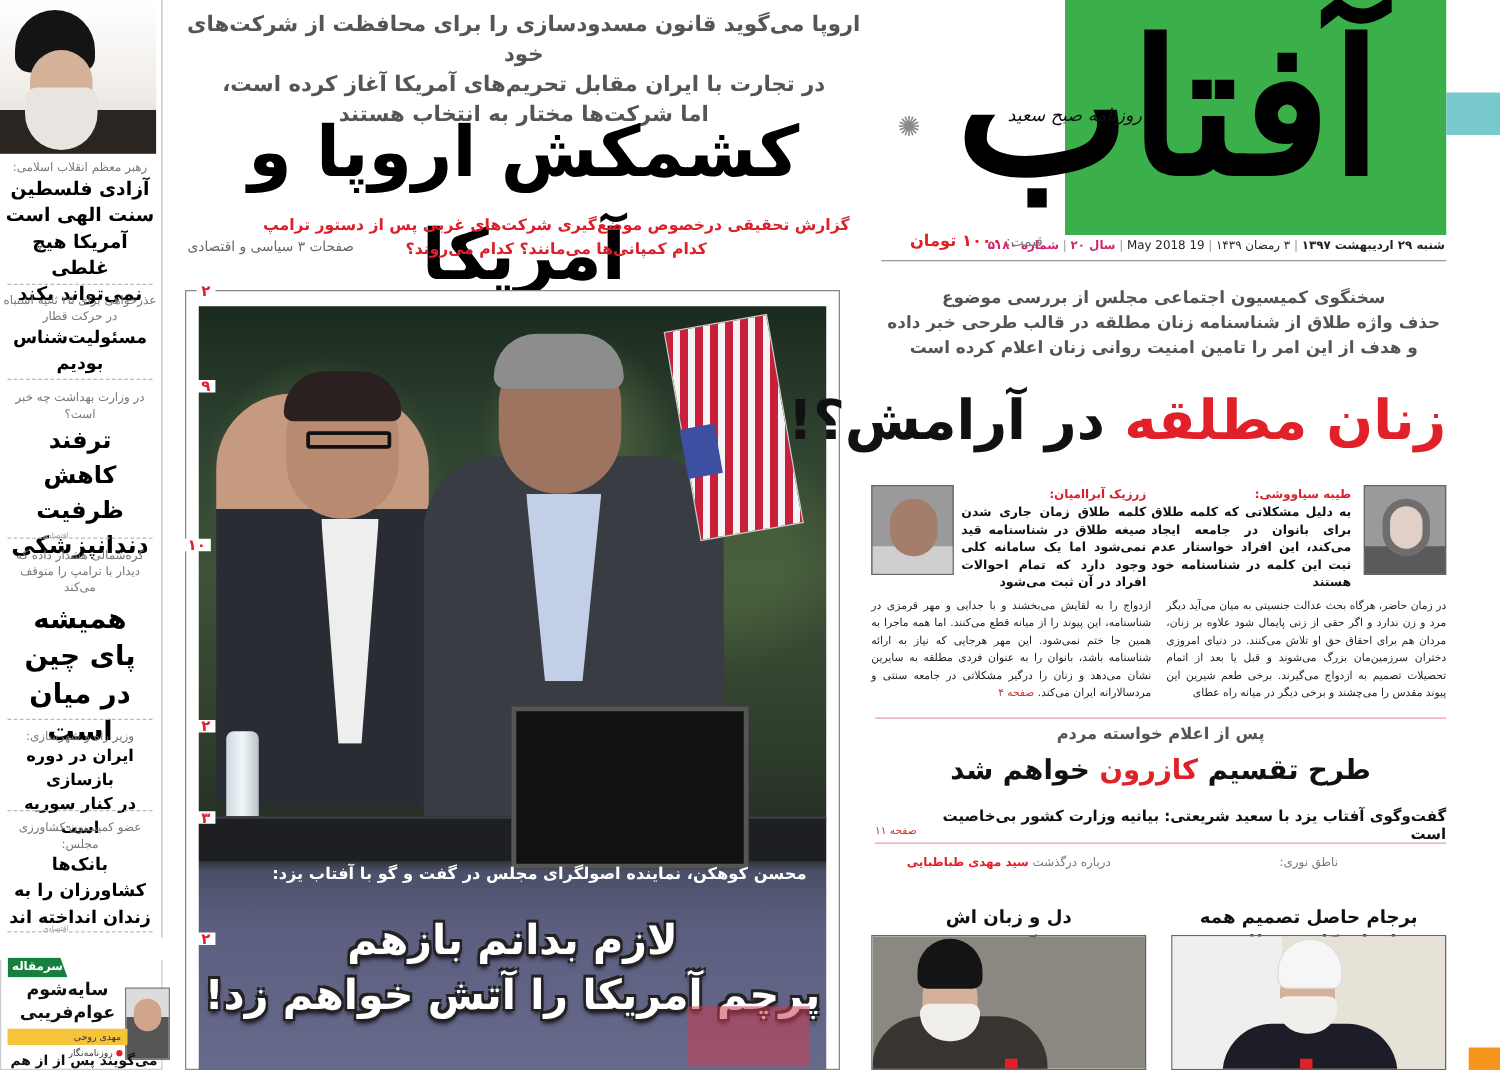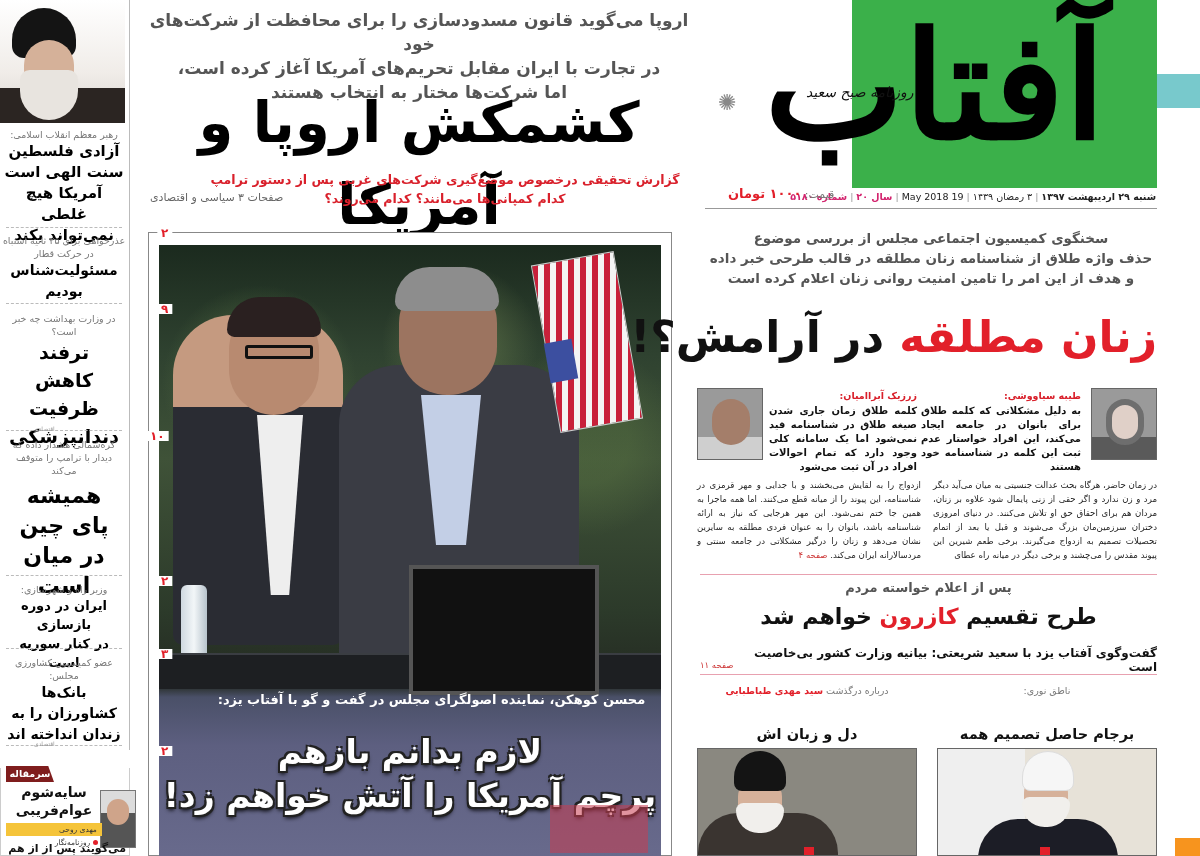--- a/index.html
+++ b/index.html
@@ -77,21 +77,21 @@
   .lc-kicker { font-size: 9.5px; color: #777; line-height: 13px; }
   .lc-head { font-size: 15px; font-weight: bold; color: #000; line-height: 21px; }
   .lc-head.big { font-size: 22px; line-height: 30px; }
   .lc-sep { position: absolute; left: 6px; width: 116px; height: 10px; }
   .lc-sep::before { content: ""; position: absolute; left: 0; right: 0; top: 5px; border-top: 1px dashed #bbb; }
   .lc-sep span { position: relative; display: inline-block; background: #fff; color: #e2202a; font-weight: bold;
     font-size: 12px; padding: 0 4px; line-height: 10px; left: 50%; transform: translateX(-50%); }
   .lc-sep small { position: absolute; left: 28px; top: 0; font-size: 6px; color: #999; }
 
   .editorial { position: absolute; left: 0; top: 768px; width: 130px; height: 88px; border: 1px solid #ccc; border-top: none; }
-  .ed-tab { position: absolute; left: 6px; top: 766px; width: 48px; height: 16px; background: #7f1d1d; color: #fff;
+  .ed-tab { position: absolute; left: 6px; top: 766px; width: 48px; height: 16px; background: #15803d; color: #fff;
     font-size: 9.5px; font-weight: bold; text-align: center; line-height: 16px; clip-path: polygon(0 0,88% 0,100% 100%,0 100%); }
   .ed-photo { position: absolute; left: 100px; top: 790px; width: 36px; height: 58px; background: linear-gradient(180deg,#dcdcdc 0 40%, #555 40% 100%); border: 1px solid #777; }
   .ed-photo::before { content: ""; position: absolute; left: 6px; top: 8px; width: 22px; height: 26px; border-radius: 11px; background: #cfa48a; }
   .ed-title { position: absolute; left: 6px; top: 783px; width: 96px; text-align: center; font-size: 14px; font-weight: bold; line-height: 18px; }
   .ed-author { position: absolute; left: 6px; top: 823px; width: 96px; height: 13px; background: #f5c43a; font-size: 7.5px;
     text-align: center; line-height: 13px; color: #333; padding-left: 48px; }
   .ed-author .dot { display: inline-block; width: 5px; height: 5px; border-radius: 50%; background: #e2202a; margin: 0 3px; vertical-align: middle; }
   .ed-teaser { position: absolute; left: 6px; top: 842px; width: 120px; font-size: 11px; font-weight: bold; text-align: right; line-height: 14px; white-space: nowrap; overflow: hidden; }
 
   

